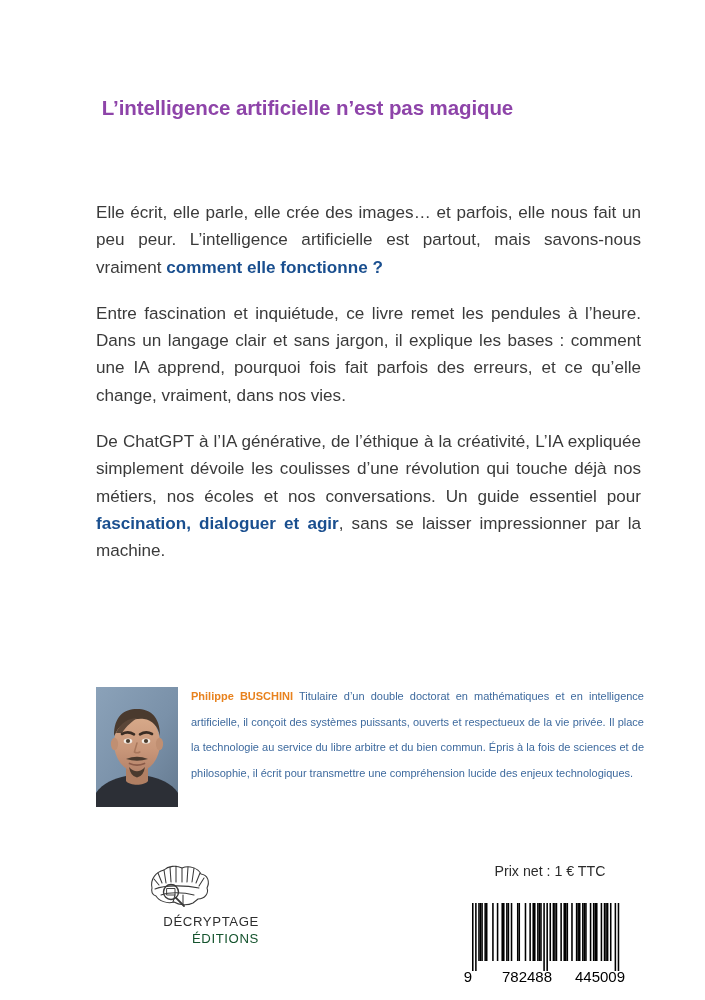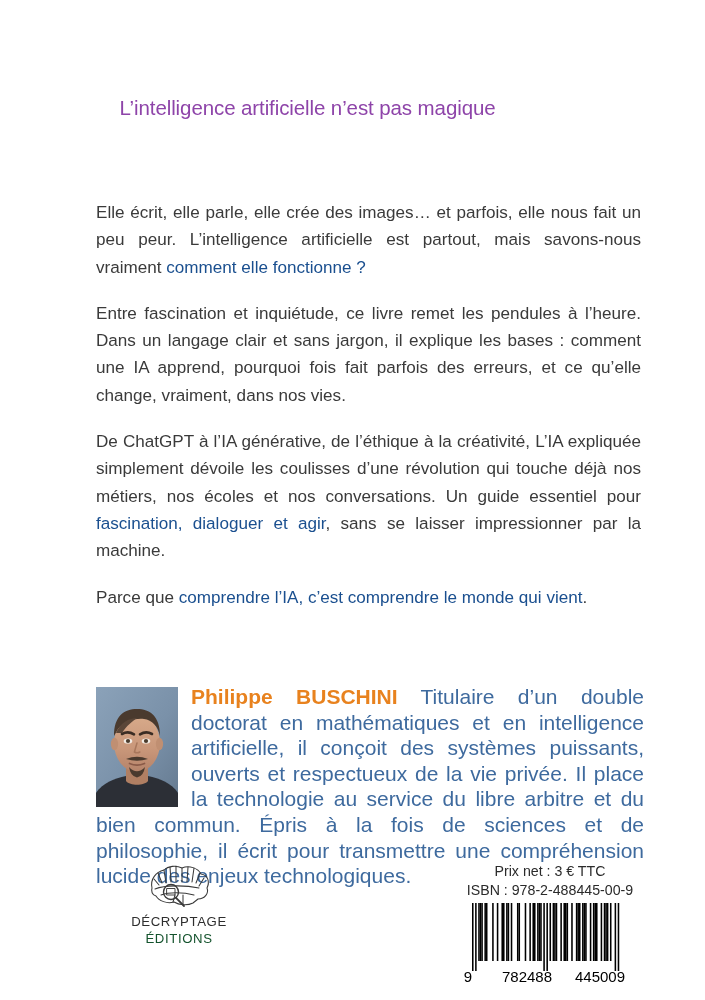--- a/index.html
+++ b/index.html
@@ -23,21 +23,21 @@
   }
 
   
   .headline {
     position: absolute;
     left: 0;
     top: 94px;
     width: 615px;
     text-align: center;
     color: #8e44a9;
-    font-weight: normal;
+    font-weight: bold;
     font-size: 20.5px;
     line-height: 28px;
     letter-spacing: -0.1px;
   }
   .headline .hl-line { display: block; white-space: nowrap; }
 
   
   .body-copy {
     position: absolute;
     left: 96px;
@@ -46,21 +46,21 @@
     color: #3a3a3a;
     font-size: 17.1px;
     line-height: 27.3px;
     text-align: justify;
     text-justify: inter-word;
   }
   .para { margin: 0 0 19px 0; }
   .para:last-child { margin-bottom: 0; }
   .para b, .para .hl {
     color: #1a4f8f;
-    font-weight: normal;
+    font-weight: bold;
   }
 
   
   .author-block {
     position: absolute;
     left: 96px;
     top: 684px;
     width: 548px;
   }
   .author-photo {
@@ -70,37 +70,37 @@
     margin: 3px 13px 2px 0;
     position: relative;
     overflow: hidden;
     background: #7d93ab;
     border: 0;
   }
   .author-photo .ph-svg { display: block; width: 82px; height: 120px; }
 
   .author-text {
     color: #3e6a9e;
-    font-size: 21px;
+    font-size: 11px;
     line-height: 25.6px;
     text-align: justify;
     text-justify: inter-word;
   }
   .author-name {
     color: #e8821e;
     font-weight: bold;
   }
 
   
   .publisher {
     position: absolute;
     left: 99px;
     top: 862px;
     width: 160px;
-    text-align: center;
+    text-align: right;
     color: #333333;
   }
   .pub-mark { width: 160px; height: 48px; display: block; }
   .pub-name {
     display: block;
     font-size: 13.2px;
     letter-spacing: 0.6px;
     line-height: 17px;
     margin-top: 3px;
     color: #2e2e2e;
@@ -147,23 +147,20 @@
 
   <div class="body-copy">
     <p class="para">
       <span>Elle écrit, elle parle, elle crée des images… et parfois, elle nous fait un peu peur. L’intelligence artificielle est partout, mais savons-nous vraiment </span><b class="hl">comment elle fonctionne ?</b>
     </p>
     <p class="para">
       <span>Entre fascination et inquiétude, ce livre remet les pendules à l’heure. Dans un langage clair et sans jargon, il explique les bases : comment une IA apprend, pourquoi fois fait parfois des erreurs, et ce qu’elle change, vraiment, dans nos vies.</span>
     </p>
     <p class="para">
       <span>De ChatGPT à l’IA générative, de l’éthique à la créativité, L’IA expliquée simplement dévoile les coulisses d’une révolution qui touche déjà nos métiers, nos écoles et nos conversations. Un guide essentiel pour </span><b class="hl">fascination, dialoguer et agir</b><span>, sans se laisser impressionner par la machine.</span>
-    </p>
-    <p class="para">
-      <span>Parce que </span><b class="hl">comprendre l’IA, c’est comprendre le monde qui vient</b><span>.</span>
     </p>
   </div>
 
   <div class="author-block">
     <div class="author-photo">
       <svg class="ph-svg" viewBox="0 0 82 120" preserveAspectRatio="none">
         <defs>
           <linearGradient id="bgGrad" x1="0" y1="0" x2="1" y2="1">
             <stop offset="0%" stop-color="#8ba2b9"></stop>
             <stop offset="55%" stop-color="#7a91a9"></stop>
@@ -236,22 +233,21 @@
         <circle cx="-8" cy="6" r="7.5" stroke-width="1.4"></circle>
         <path d="M-3.2 11.6 L5 20" stroke-width="1.8"></path>
         <rect x="-12" y="2.5" width="8" height="6.5" stroke-width="0.95"></rect>
       </g>
     </svg>
     <span class="pub-name">DÉCRYPTAGE</span>
     <span class="pub-sub">ÉDITIONS</span>
   </div>
 
   <div class="legal">
-    <span>Prix net : 3 € TTC</span>
-    <span>ISBN : 978-2-488445-00-9</span>
+    <span>Prix net : 1 € TTC</span>
   </div>
 
   <div class="barcode-wrap">
     <svg class="barcode-svg" viewBox="0 0 202 88">
       <rect x="0" y="0" width="202" height="88" fill="#ffffff"></rect>
       <g id="bars" fill="#000000">
           <rect x="13.00" y="4" width="1.55" height="68"></rect>
           <rect x="16.10" y="4" width="1.55" height="68"></rect>
           <rect x="19.20" y="4" width="1.55" height="58"></rect>
           <rect x="20.75" y="4" width="1.55" height="58"></rect>

